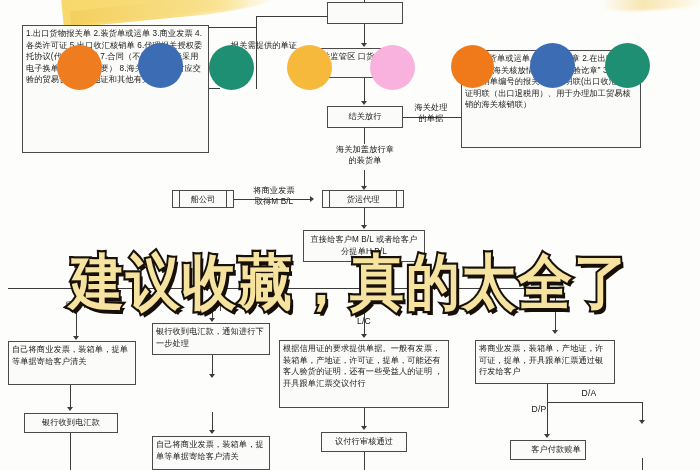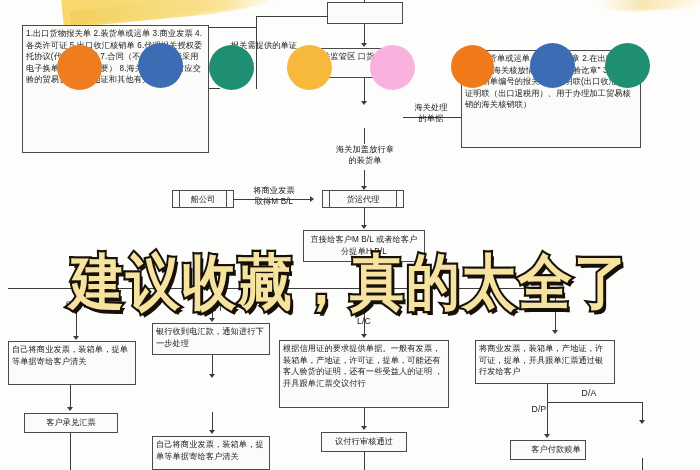--- a/index.html
+++ b/index.html
@@ -117,20 +117,21 @@
   <div class="ln lnv" style="left:256px;top:27px;height:62px;"></div>
   <div class="ln lnh" style="left:209px;top:27px;width:48px;"></div>
   <div class="ln lnh" style="left:256px;top:16px;width:72px;"></div>
   <div class="ln lnv" style="left:256px;top:16px;height:12px;"></div>
 
   <div class="node l" style="left:310px;top:48px;width:82px;height:30px;">海关监管区
 口货物进</div>
   <div class="ln lnv" style="left:364px;top:78px;height:24px;"></div>
   <div class="arw d" style="left:361px;top:101px;"></div>
 
+  <div class="node c" style="left:327px;top:106px;width:76px;height:22px;">结关放行</div>
 
   <div class="ln lnh" style="left:403px;top:117px;width:51px;"></div>
   <div class="lbl" style="left:404px;top:102px;width:54px;">海关处理
 的单据</div>
   <div class="ln lnh" style="left:449px;top:117px;width:12px;"></div>
 
   <div class="node l" style="left:461px;top:50px;width:180px;height:98px;">1.在装货单或运单上加盖放行章
 2.在出口收汇核销单“海关核放情况”栏加盖“验讫章”
 3.签发注有核销单编号的报关单（证明联(出口收汇用)、证明联（出口退税用）、用于办理加工贸易核销的海关核销联）</div>
 
@@ -170,21 +171,21 @@
   <div class="ln lnv" style="left:364px;top:288px;height:48px;"></div>
   <div class="lbl lat" style="left:344px;top:316px;width:40px;">L/C</div>
   <div class="arw d" style="left:361px;top:334px;"></div>
 
   <div class="ln lnv" style="left:555px;top:288px;height:44px;"></div>
   <div class="arw d" style="left:552px;top:330px;"></div>
 
   <div class="node l" style="left:8px;top:341px;width:128px;height:44px;">自己将商业发票，装箱单，提单等单据寄给客户清关</div>
   <div class="ln lnv" style="left:70px;top:385px;height:24px;"></div>
   <div class="arw d" style="left:67px;top:407px;"></div>
-  <div class="node c" style="left:24px;top:413px;width:94px;height:20px;">客户承兑汇票</div>
+  <div class="node c" style="left:24px;top:413px;width:94px;height:20px;">银行收到电汇款</div>
   <div class="ln lnv" style="left:70px;top:433px;height:37px;"></div>
 
   <div class="node l" style="left:152px;top:323px;width:118px;height:32px;">银行收到电汇款，通知进行下一步处理</div>
   <div class="ln lnv" style="left:212px;top:355px;height:21px;"></div>
   <div class="arw d" style="left:209px;top:374px;"></div>
   <div class="ln lnv" style="left:212px;top:412px;height:20px;"></div>
   <div class="arw d" style="left:209px;top:430px;"></div>
   <div class="node l" style="left:152px;top:436px;width:118px;height:34px;">自己将商业发票，装箱单，提单等单据寄给客户清关</div>
 
   <div class="node l" style="left:279px;top:340px;width:170px;height:68px;">根据信用证的要求提供单据。一般有发票，装箱单，产地证，许可证，提单，可能还有客人验货的证明，还有一些受益人的证明 ，开具跟单汇票交议付行</div>

